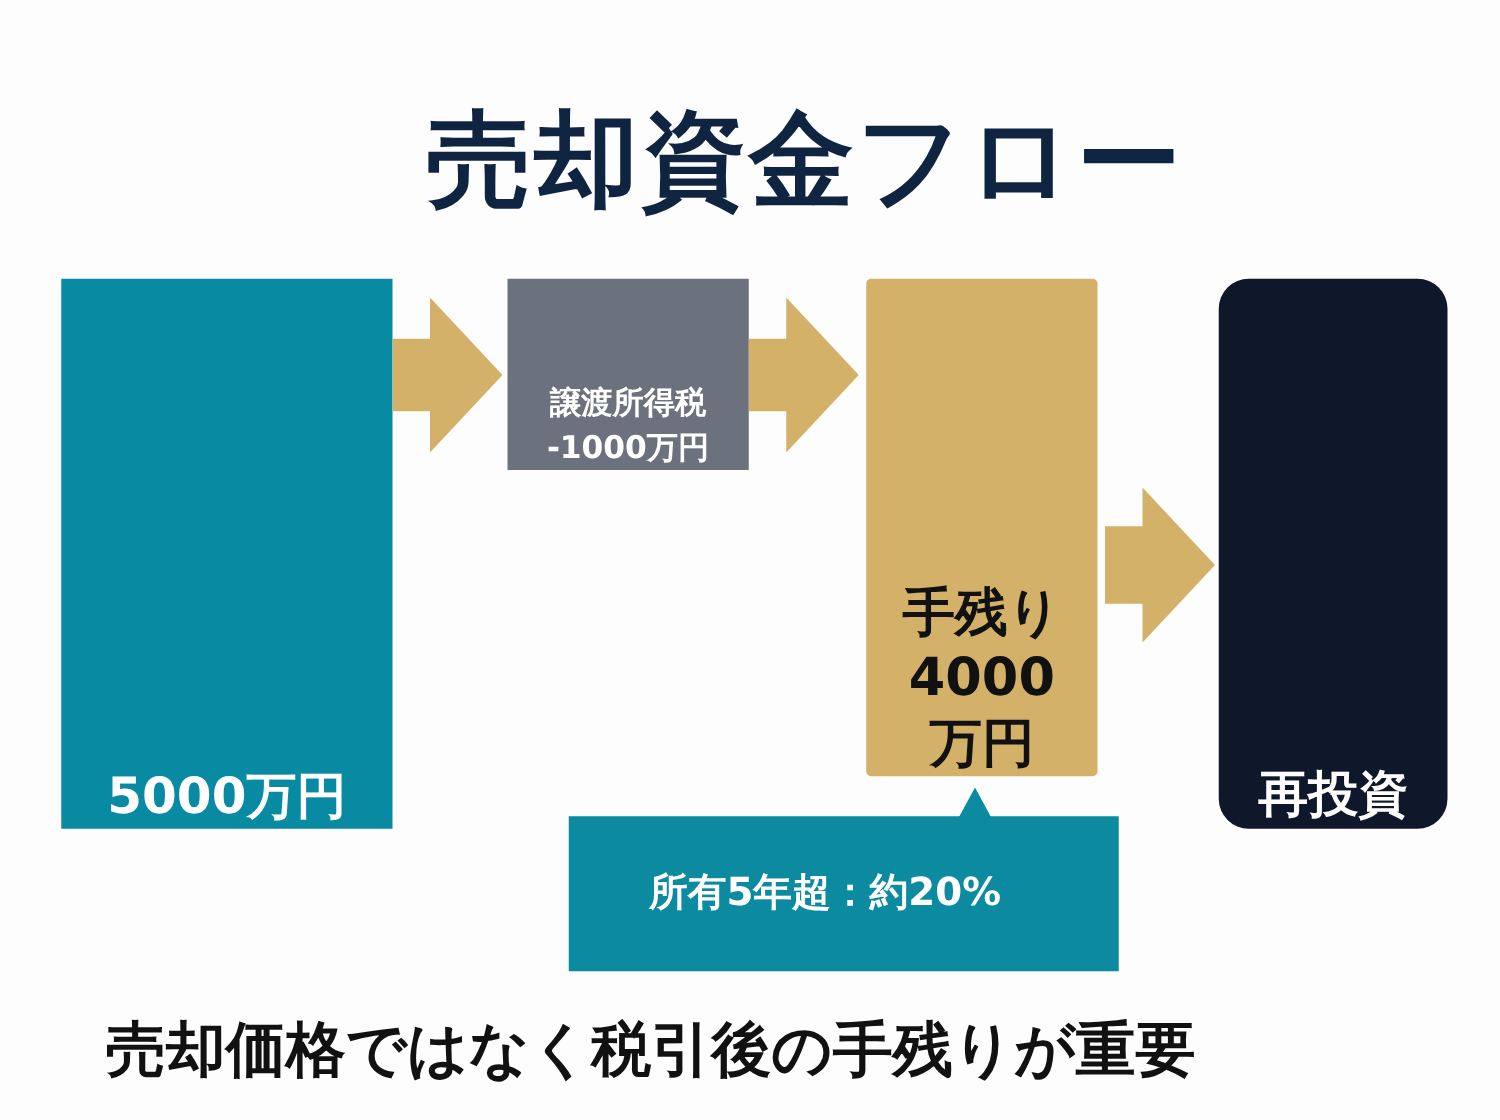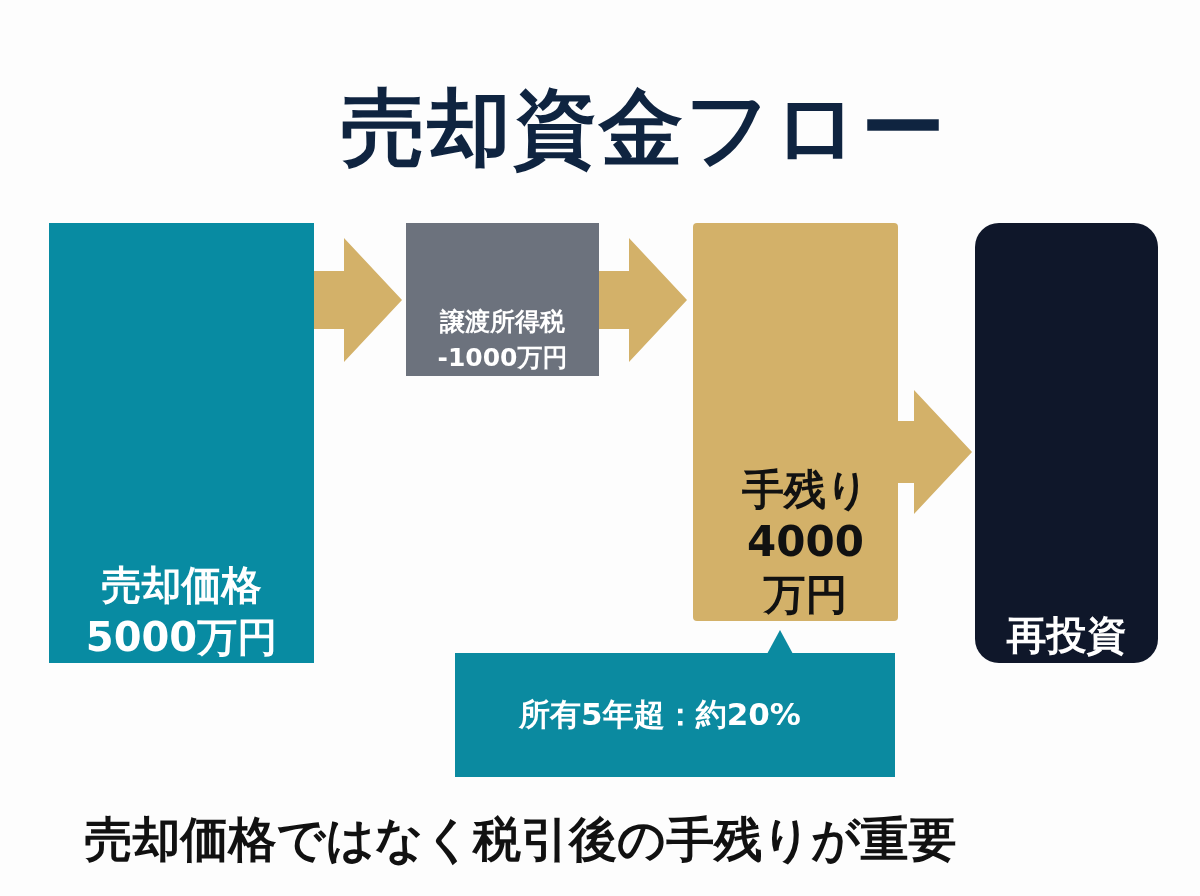--- a/index.html
+++ b/index.html
@@ -11,21 +11,21 @@
   .title {
     position: absolute; left: 0; top: 72px; width: 1200px; text-align: center;
     font-size: 84px; font-weight: bold; color: #0f2440; letter-spacing: 2px; padding-left: 44px;
   }
   .box {
     position: absolute; display: flex; align-items: center; justify-content: flex-end;
     flex-direction: column; text-align: center; font-weight: bold;
   }
   .box-sale { left: 49px; top: 223px; width: 265px; height: 440px; background: #088ba2; color: #fff; font-size: 40px; line-height: 1.3; }
   .box-tax { left: 406px; top: 223px; width: 193px; height: 153px; background: #6c727d; color: #fff; font-size: 25px; line-height: 1.45; }
-  .box-net { left: 693px; top: 223px; width: 185px; height: 398px; background: #d3b169; color: #111; border-radius: 4px; font-size: 42px; line-height: 1.25; padding-left: 20px; }
+  .box-net { left: 693px; top: 223px; width: 185px; height: 398px; background: #d3b169; color: #111; border-radius: 4px; font-size: 42px; line-height: 1.25; }
   .box-reinvest { left: 975px; top: 223px; width: 183px; height: 440px; background: #0f172a; color: #fff; border-radius: 24px; font-size: 40px; }
   .arrow { position: absolute; }
   .note {
     position: absolute; left: 455px; top: 653px; width: 440px; height: 124px;
     background: #0b8aa0; color: #fff; font-weight: bold; font-size: 31px;
     display: flex; flex-direction: column; justify-content: center; align-items: center; line-height: 1.35;
   }
   .note-pointer {
     position: absolute; left: 767px; top: 630px; width: 0; height: 0;
     border-left: 13px solid transparent; border-right: 13px solid transparent;
@@ -36,21 +36,20 @@
     position: absolute; left: 0; top: 808px; width: 1041px; text-align: center;
     font-size: 48px; font-weight: bold; color: #111;
   }
 </style>
 </head>
 <body>
 
 <div class="title">売却資金フロー</div>
 
 <div class="box box-sale">
-  <div>売却価格</div>
   <div>5000万円</div>
 </div>
 
 <svg class="arrow" style="left:314px;top:238px" width="88" height="124" viewBox="0 0 88 124">
   <polygon points="0,33 30,33 30,0 88,62 30,124 30,91 0,91" fill="#d3b169"></polygon>
 </svg>
 
 <div class="box box-tax">
   <div>譲渡所得税</div>
   <div>-1000万円</div>

